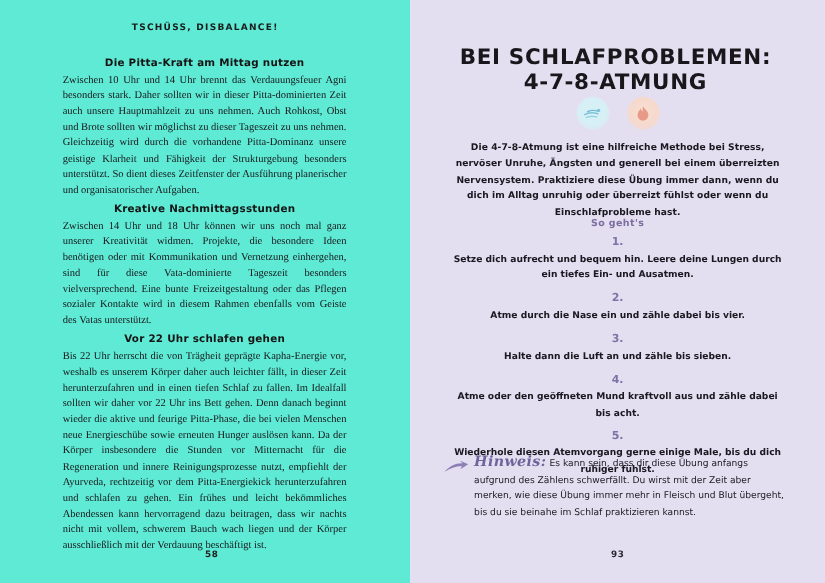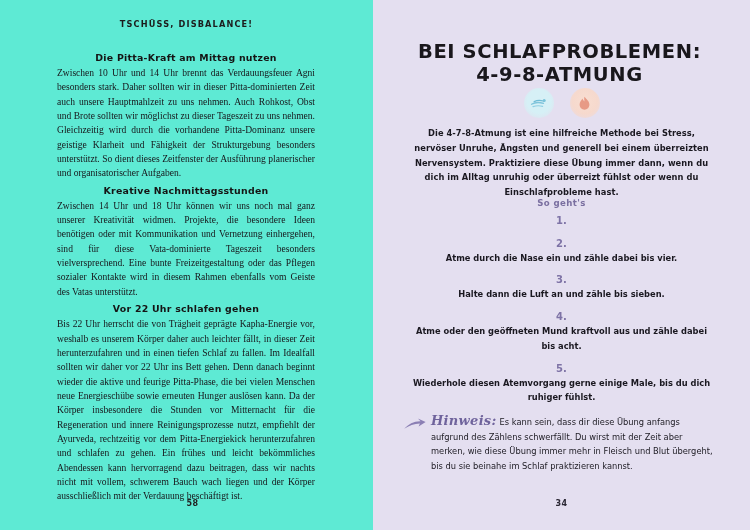--- a/index.html
+++ b/index.html
@@ -239,21 +239,21 @@
       <p class="body-serif">Bis 22 Uhr herrscht die von Trägheit geprägte Kapha-Energie vor, weshalb es unserem Körper daher auch leichter fällt, in dieser Zeit herunterzufahren und in einen tiefen Schlaf zu fallen. Im Idealfall sollten wir daher vor 22 Uhr ins Bett gehen. Denn danach beginnt wieder die aktive und feurige Pitta-Phase, die bei vielen Menschen neue Energieschübe sowie erneuten Hunger auslösen kann. Da der Körper insbesondere die Stunden vor Mitternacht für die Regeneration und innere Reinigungsprozesse nutzt, empfiehlt der Ayurveda, rechtzeitig vor dem Pitta-Energiekick herunterzufahren und schlafen zu gehen. Ein frühes und leicht bekömmliches Abendessen kann hervorragend dazu beitragen, dass wir nachts nicht mit vollem, schwerem Bauch wach liegen und der Körper ausschließlich mit der Verdauung beschäftigt ist.</p>
     </div>
 
     <div class="folio">58</div>
   </div>
 
   <div class="page-right">
 
     <div class="r-title">
       <span>BEI SCHLAFPROBLEMEN:</span>
-      <span class="line2">4-9-8-ATMUNG</span>
+      <span class="line2">4-7-8-ATMUNG</span>
     </div>
 
     <div class="badges">
       <div class="badge badge-air">
         <svg width="17" height="12" viewBox="0 0 17 12" aria-hidden="true">
           <path d="M1.5 7.2 C5 5.2, 9 5.0, 13.5 6.4" stroke="#7fc4db" stroke-width="1.3" fill="none" stroke-linecap="round"></path>
           <path d="M4.2 4.6 C7 3.2, 10.4 3.1, 13.2 4.0" stroke="#6fbcd6" stroke-width="1.3" fill="none" stroke-linecap="round"></path>
           <path d="M3.0 9.6 C6.2 8.6, 9.8 8.6, 12.6 9.3" stroke="#8fcfe3" stroke-width="1.2" fill="none" stroke-linecap="round"></path>
           <circle cx="14.2" cy="3.4" r="1.5" fill="#79c3da"></circle>
         </svg>
@@ -265,20 +265,21 @@
       </div>
     </div>
 
     <div class="r-intro">Die 4-7-8-Atmung ist eine hilfreiche Methode bei Stress, nervöser Unruhe, Ängsten und generell bei einem überreizten Nervensystem. Praktiziere diese Übung immer dann, wenn du dich im Alltag unruhig oder überreizt fühlst oder wenn du Einschlafprobleme hast.</div>
 
     <div class="so-gehts">So geht's</div>
 
     <div class="steps">
       <div class="step">
         <div class="step-num">1.</div>
+        <div class="step-text">Setze dich aufrecht und bequem hin. Leere deine Lungen durch ein tiefes Ein- und Ausatmen.</div>
       </div>
       <div class="step">
         <div class="step-num">2.</div>
         <div class="step-text">Atme durch die Nase ein und zähle dabei bis vier.</div>
       </div>
       <div class="step">
         <div class="step-num">3.</div>
         <div class="step-text">Halte dann die Luft an und zähle bis sieben.</div>
       </div>
       <div class="step">
@@ -295,15 +296,15 @@
       <div class="hinweis-arrow">
         <svg width="24" height="15" viewBox="0 0 24 15" aria-hidden="true">
           <path d="M1.2 10.8 C5.5 6.0, 11.0 3.0, 17.6 3.2 L14.9 0.6 L22.6 4.0 L15.6 8.6 L16.9 5.6 C11.2 5.6, 5.9 7.9, 1.2 10.8 Z" fill="#8b7fb4"></path>
         </svg>
       </div>
       <div class="hinweis-body">
         <span class="hinweis-label">Hinweis:</span><span>Es kann sein, dass dir diese Übung anfangs aufgrund des Zählens schwerfällt. Du wirst mit der Zeit aber merken, wie diese Übung immer mehr in Fleisch und Blut übergeht, bis du sie beinahe im Schlaf praktizieren kannst.</span>
       </div>
     </div>
 
-    <div class="folio-right">34</div>
+    <div class="folio-right">93</div>
   </div>
 </div>
 
 </body></html>

